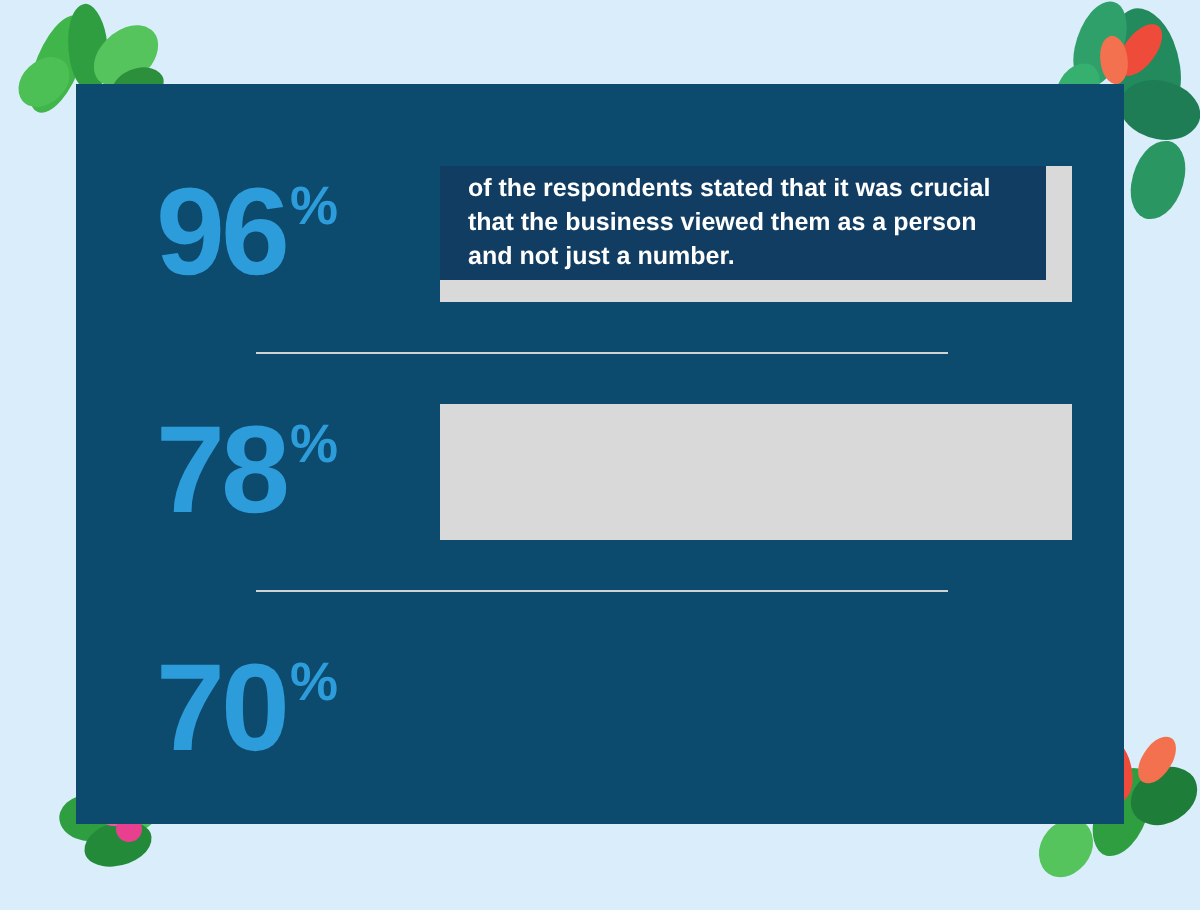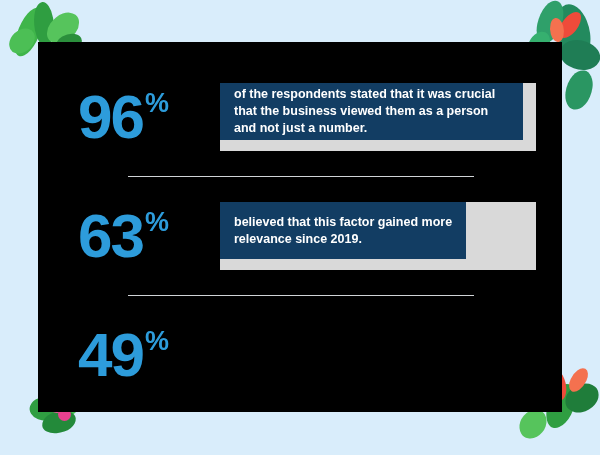--- a/index.html
+++ b/index.html
@@ -60,21 +60,21 @@
   .brf2{ right: 14px; bottom: 62px; width: 15px; height: 26px; background: #f4714f; transform: rotate(25deg); border-radius: 60% 40% 60% 40%; }
   .brf3{ right: 60px; bottom: 44px; width: 14px; height: 22px; background: #ef5c3c; transform: rotate(8deg); border-radius: 60% 40% 60% 40%; }
 
   
   #card {
     position: absolute;
     left: 38px;
     top: 42px;
     width: 524px;
     height: 370px;
-    background: #000000;
+    background: #0c4a6e;
     box-sizing: border-box;
     padding: 0;
   }
   .stat-row {
     position: relative;
     display: flex;
     align-items: center;
     height: 94px;
     margin-left: 40px;
     margin-right: 26px;
@@ -197,34 +197,31 @@
         <div class="bar-fill" style="width:96%">
           <div class="bar-text">of the respondents stated that it was crucial that the business viewed them as a person and not just a number.</div>
         </div>
       </div>
     </div>
 
     <div class="divider"></div>
 
     <div class="stat-row" id="row-1">
       <div class="pct">
-        <span class="num">63</span>
+        <span class="num">78</span>
         <span class="sym">%</span>
       </div>
       <div class="bar-wrap">
         <div class="bar-bg"></div>
-        <div class="bar-fill" style="width:78%">
-          <div class="bar-text">believed that this factor gained more relevance since 2019.</div>
-        </div>
       </div>
     </div>
 
     <div class="divider"></div>
 
     <div class="stat-row" id="row-2">
       <div class="pct">
-        <span class="num">49</span>
+        <span class="num">70</span>
         <span class="sym">%</span>
       </div>
     </div>
 
   </div>
 </div>
 
 </body></html>

